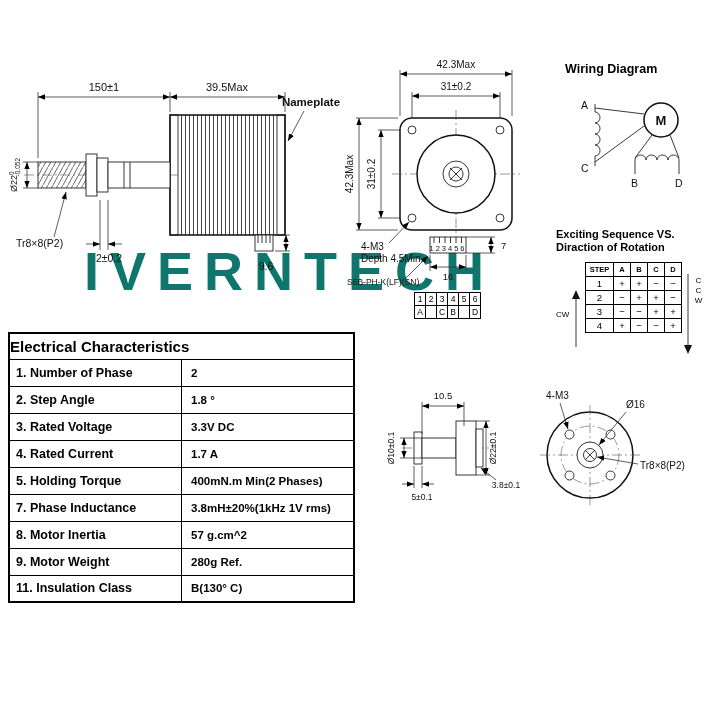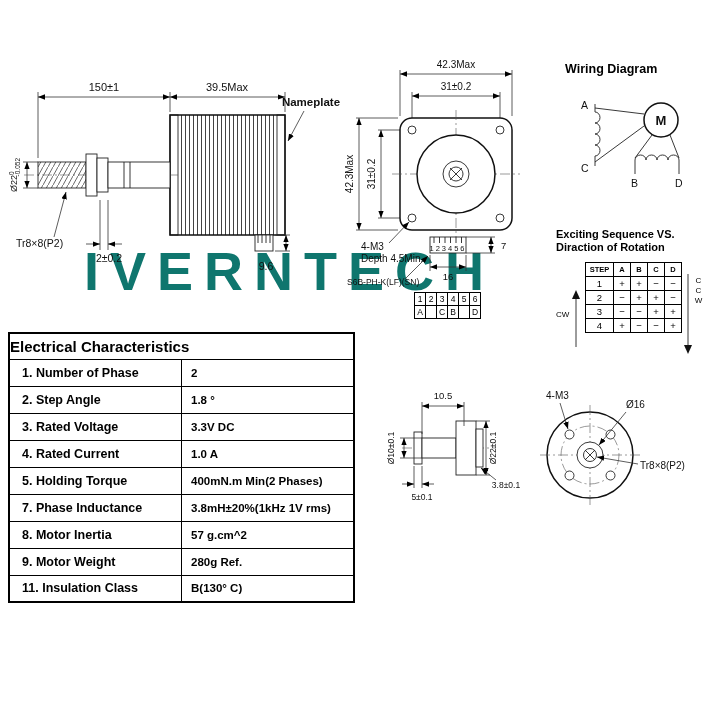--- a/index.html
+++ b/index.html
@@ -12,21 +12,21 @@
   .dim{stroke:#333;stroke-width:0.8;fill:none}
   .cl{stroke:#555;stroke-width:0.6;stroke-dasharray:10 3 2 3;fill:none}
   .watermark{position:absolute;left:84px;top:240px;font-size:54px;font-weight:bold;
     color:#0f766e;letter-spacing:11px;white-space:nowrap;z-index:0}
   table{border-collapse:collapse;background:#fff}
   
   .elec{position:absolute;left:8px;top:332px;width:347px;table-layout:fixed;border:2px solid #000;z-index:2}
   .elec th,.elec td{border:1px solid #000}
   .elec th{font-size:15px;font-weight:bold;height:26px;text-align:left}
   .elec td{height:27px;white-space:nowrap;overflow:hidden}
-  .elec .lbl{width:181px;font-weight:bold;font-size:12.5px;padding-left:12px}
+  .elec .lbl{width:181px;font-weight:bold;font-size:12.5px;padding-left:6px}
   .elec .val{font-weight:bold;font-size:11.5px;padding-left:9px}
   
   .pins{position:absolute;left:414px;top:292px;z-index:2}
   .pins td{border:1px solid #000;width:11px;height:13px;text-align:center;font-size:8.5px;padding:0}
   
   .seqwrap{position:absolute;left:556px;top:228px;width:164px;height:140px;z-index:2}
   .seq-title{font-size:11px;font-weight:bold;width:164px;line-height:13px}
   .seq{position:absolute;left:29px;top:34px}
   .seq th,.seq td{border:1px solid #000;text-align:center;padding:0;height:14px}
   .seq th{font-size:7.5px;font-weight:bold;width:17px}
@@ -309,21 +309,21 @@
   <tr>
     <td class="lbl">2. Step Angle</td>
     <td class="val">1.8 °</td>
   </tr>
   <tr>
     <td class="lbl">3. Rated Voltage</td>
     <td class="val">3.3V DC</td>
   </tr>
   <tr>
     <td class="lbl">4. Rated Current</td>
-    <td class="val">1.0 A</td>
+    <td class="val">1.7 A</td>
   </tr>
   <tr>
     <td class="lbl">5. Holding Torque</td>
     <td class="val">400mN.m Min(2 Phases)</td>
   </tr>
   <tr>
     <td class="lbl">7. Phase Inductance</td>
     <td class="val">3.8mH±20%(1kHz 1V rms)</td>
   </tr>
   <tr>

